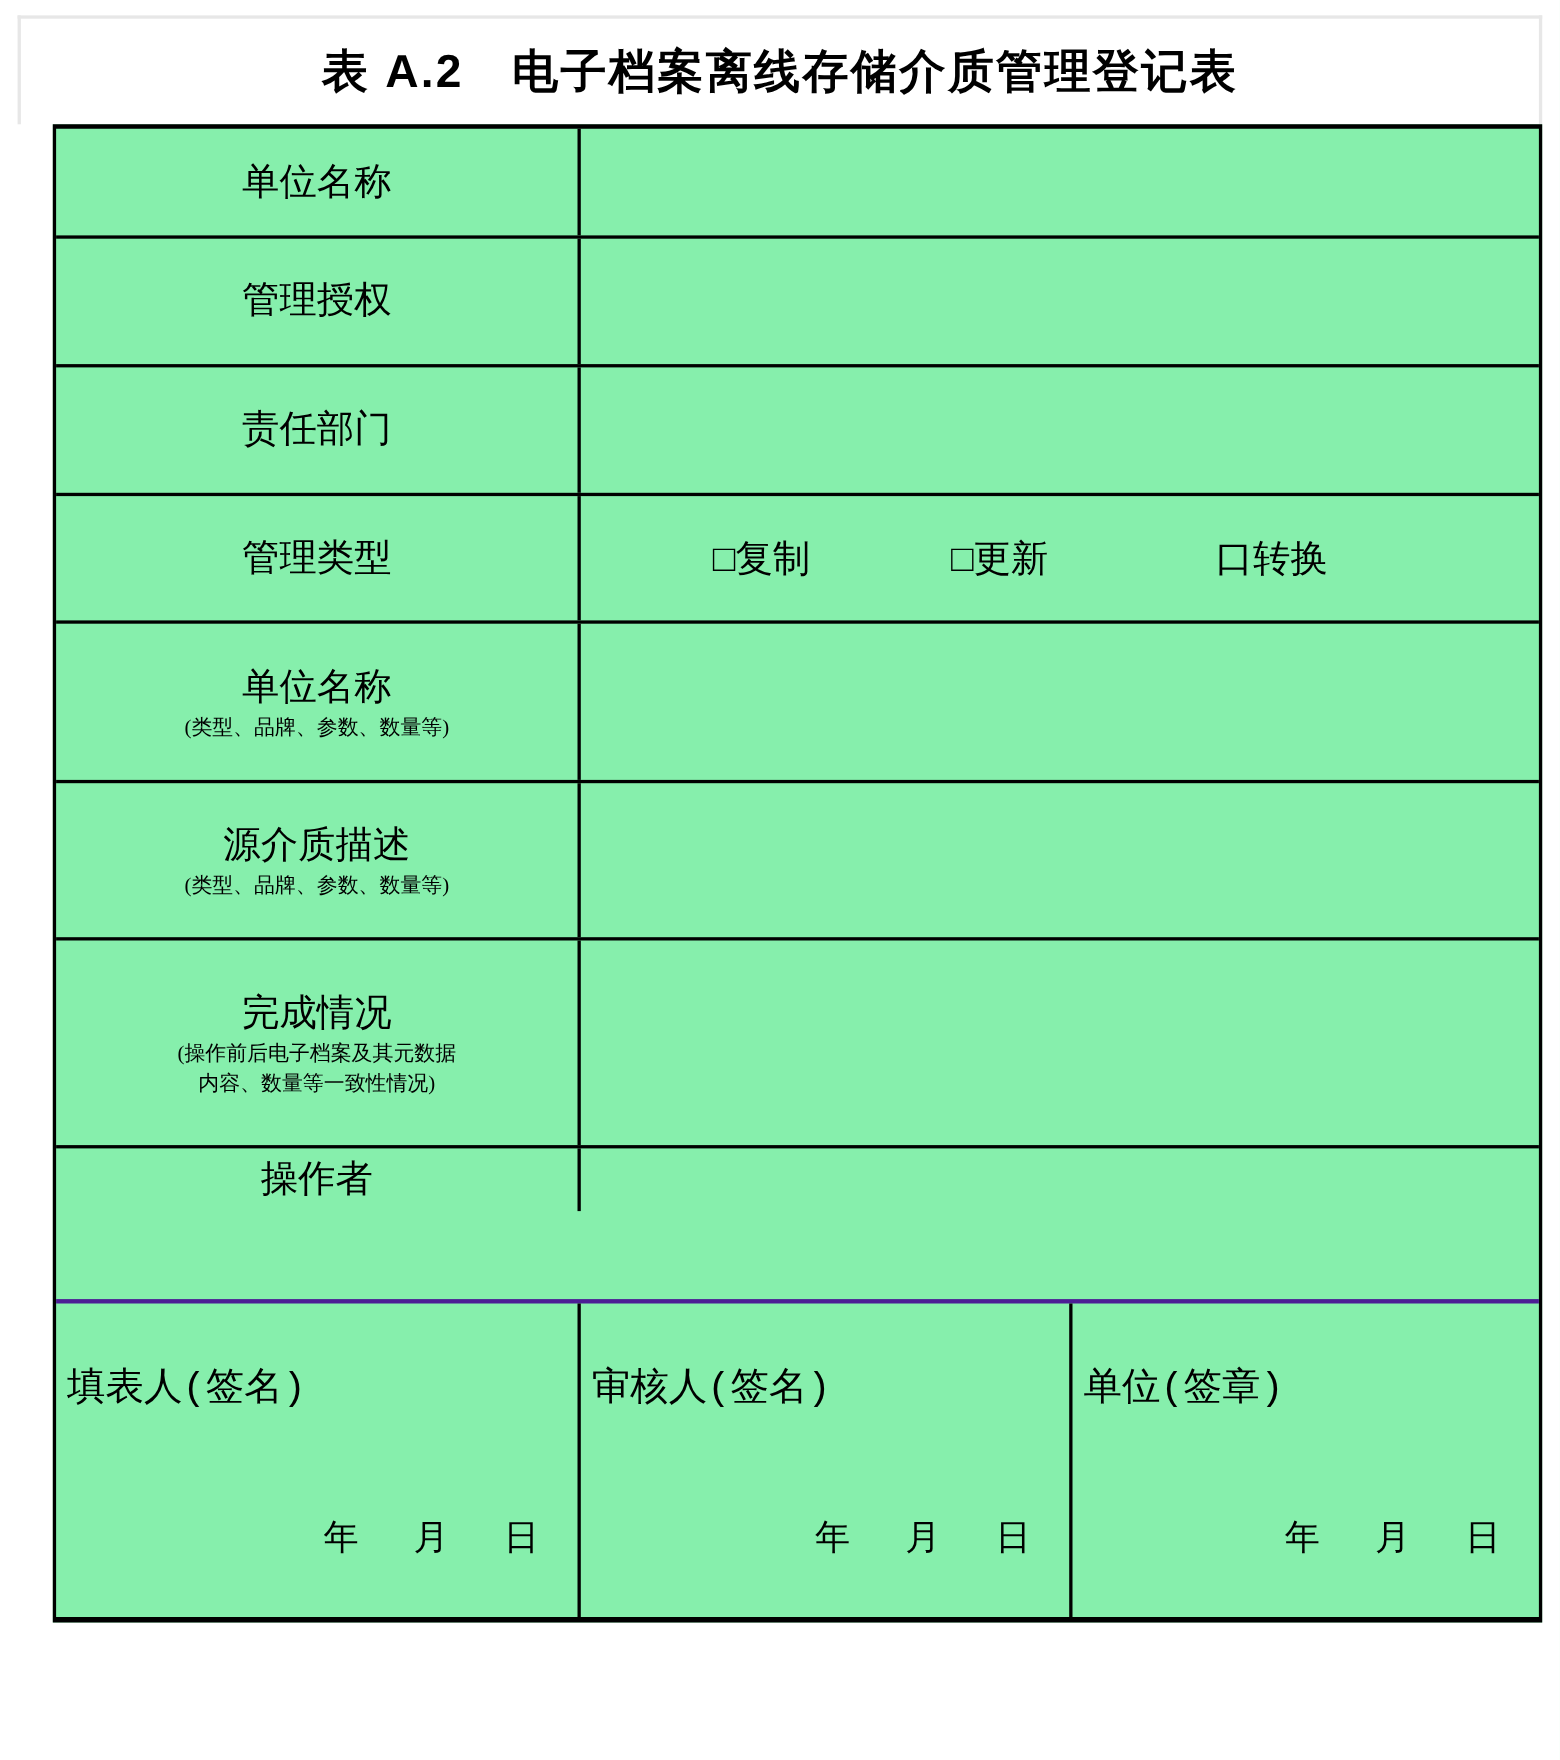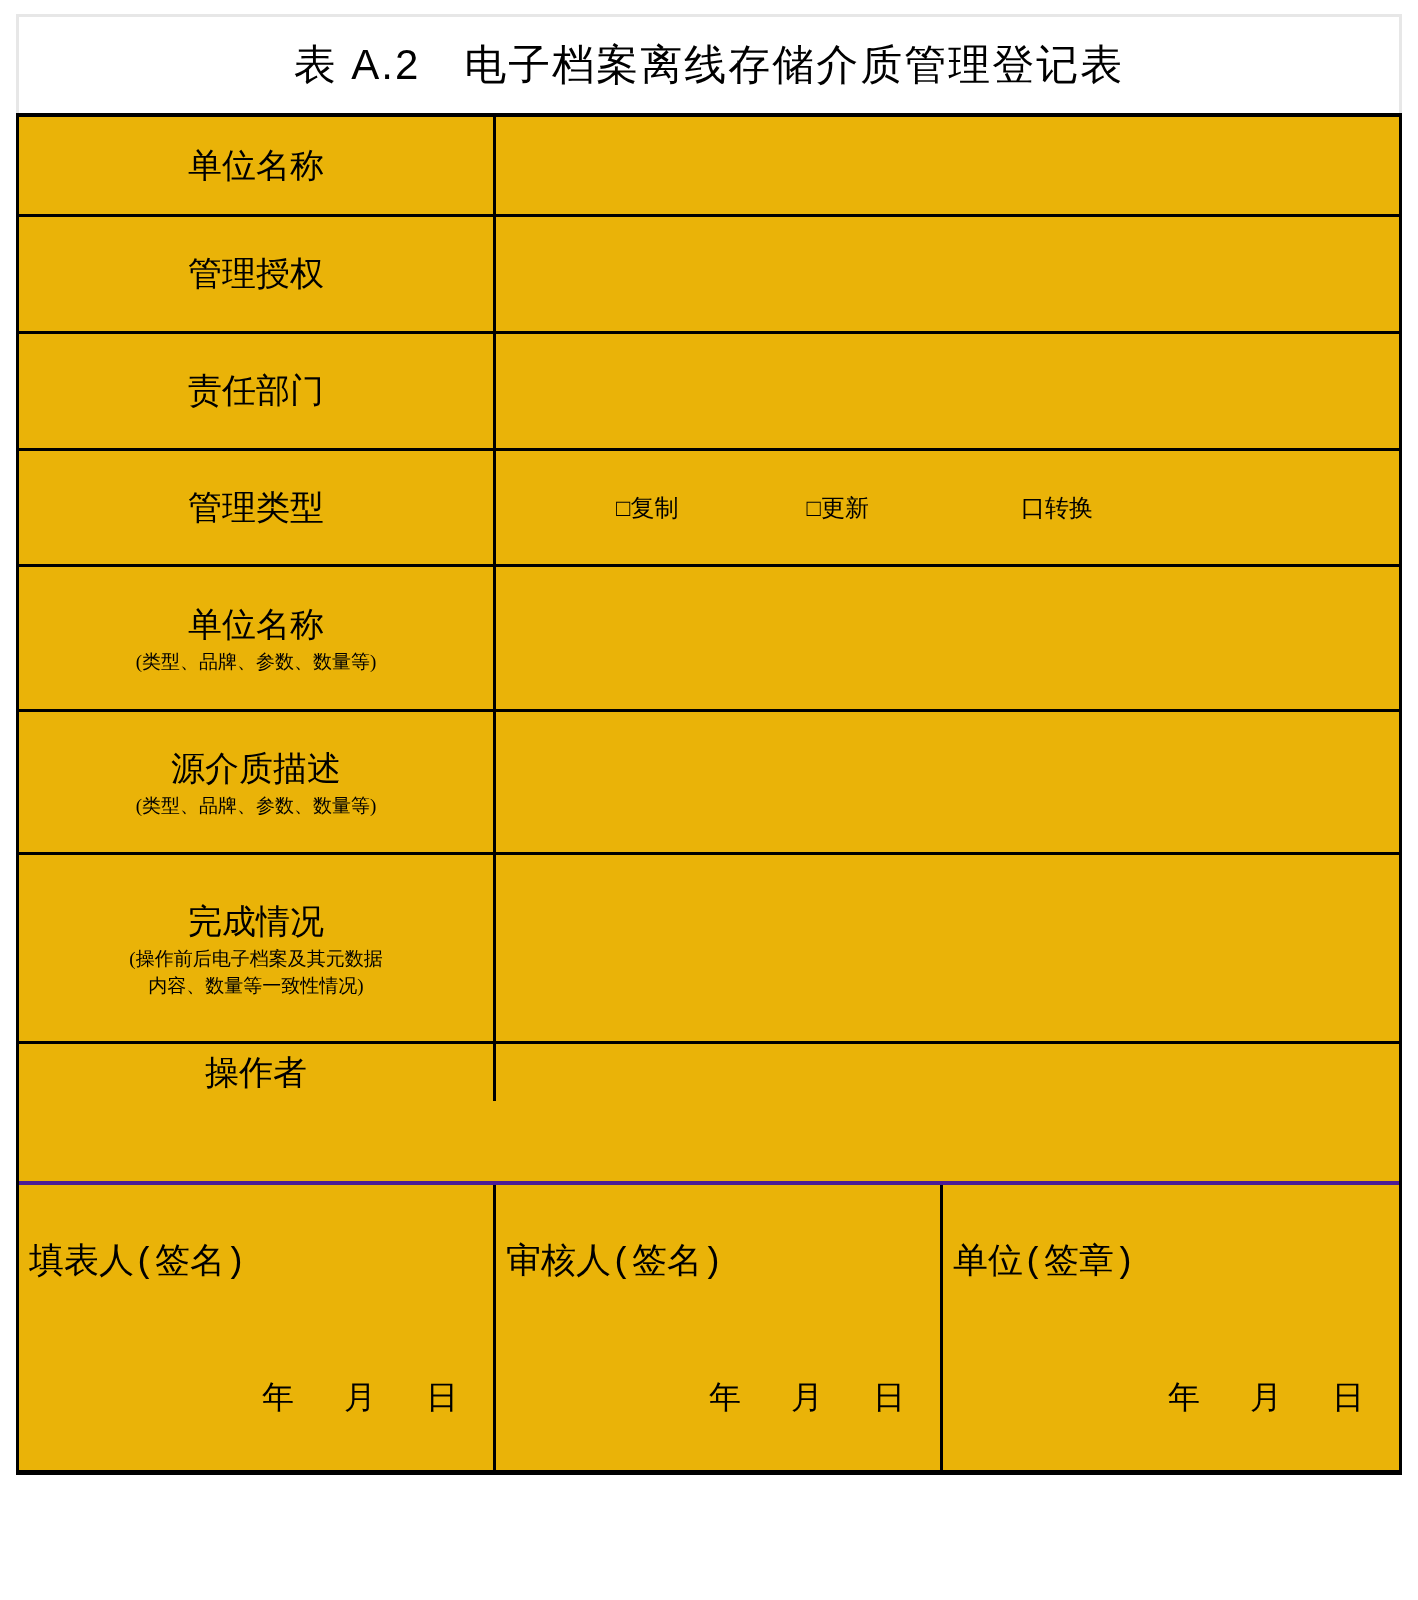--- a/index.html
+++ b/index.html
@@ -18,31 +18,32 @@
   .title-row {
     height: 99px;
     border: 3px solid #e7e7e7;
     border-bottom: none;
     display: flex;
     align-items: center;
     justify-content: center;
   }
   .title-text {
     font-family: "Liberation Sans", "DejaVu Sans", sans-serif;
-    font-weight: 400;
+    font-weight: 700;
     font-size: 42px;
     letter-spacing: 2px;
     white-space: pre;
     text-align: right;
   }
   .grid {
     border: 3px solid #000;
     border-top: 4px solid #000;
     border-bottom: 5px solid #000;
-    background: #eab308;
+    background: #86efac;
+    margin-left: 32px;
   }
   .row {
     display: flex;
     border-bottom: 3px solid #000;
   }
   .row.thick-bottom { border-bottom: 4px solid #4c1d95; flex-direction: column; }
   .row:last-child { border-bottom: none; font-family: Liberation Mono, monospace; }
   .cell-label {
     width: 477px;
     border-right: 3px solid #000;
@@ -55,21 +56,21 @@
   }
   .cell-value {
     flex: 1;
     position: relative;
   }
   .label-main { font-size: 34px; line-height: 1.45; }
   .label-sub  { font-size: 19px; line-height: 1.4; }
   .checkbox-cell {
     display: flex;
     align-items: center;
-    font-size: 24px;
+    font-size: 34px;
   }
   .cb-item { white-space: nowrap; }
   .cb-copy    { margin-left: 120px; }
   .cb-update  { margin-left: 128px; }
   .cb-convert { margin-left: 152px; }
   .sig-cell {
     position: relative;
     border-right: 3px solid #000;
   }
   .sig-cell:last-child { border-right: none; }

